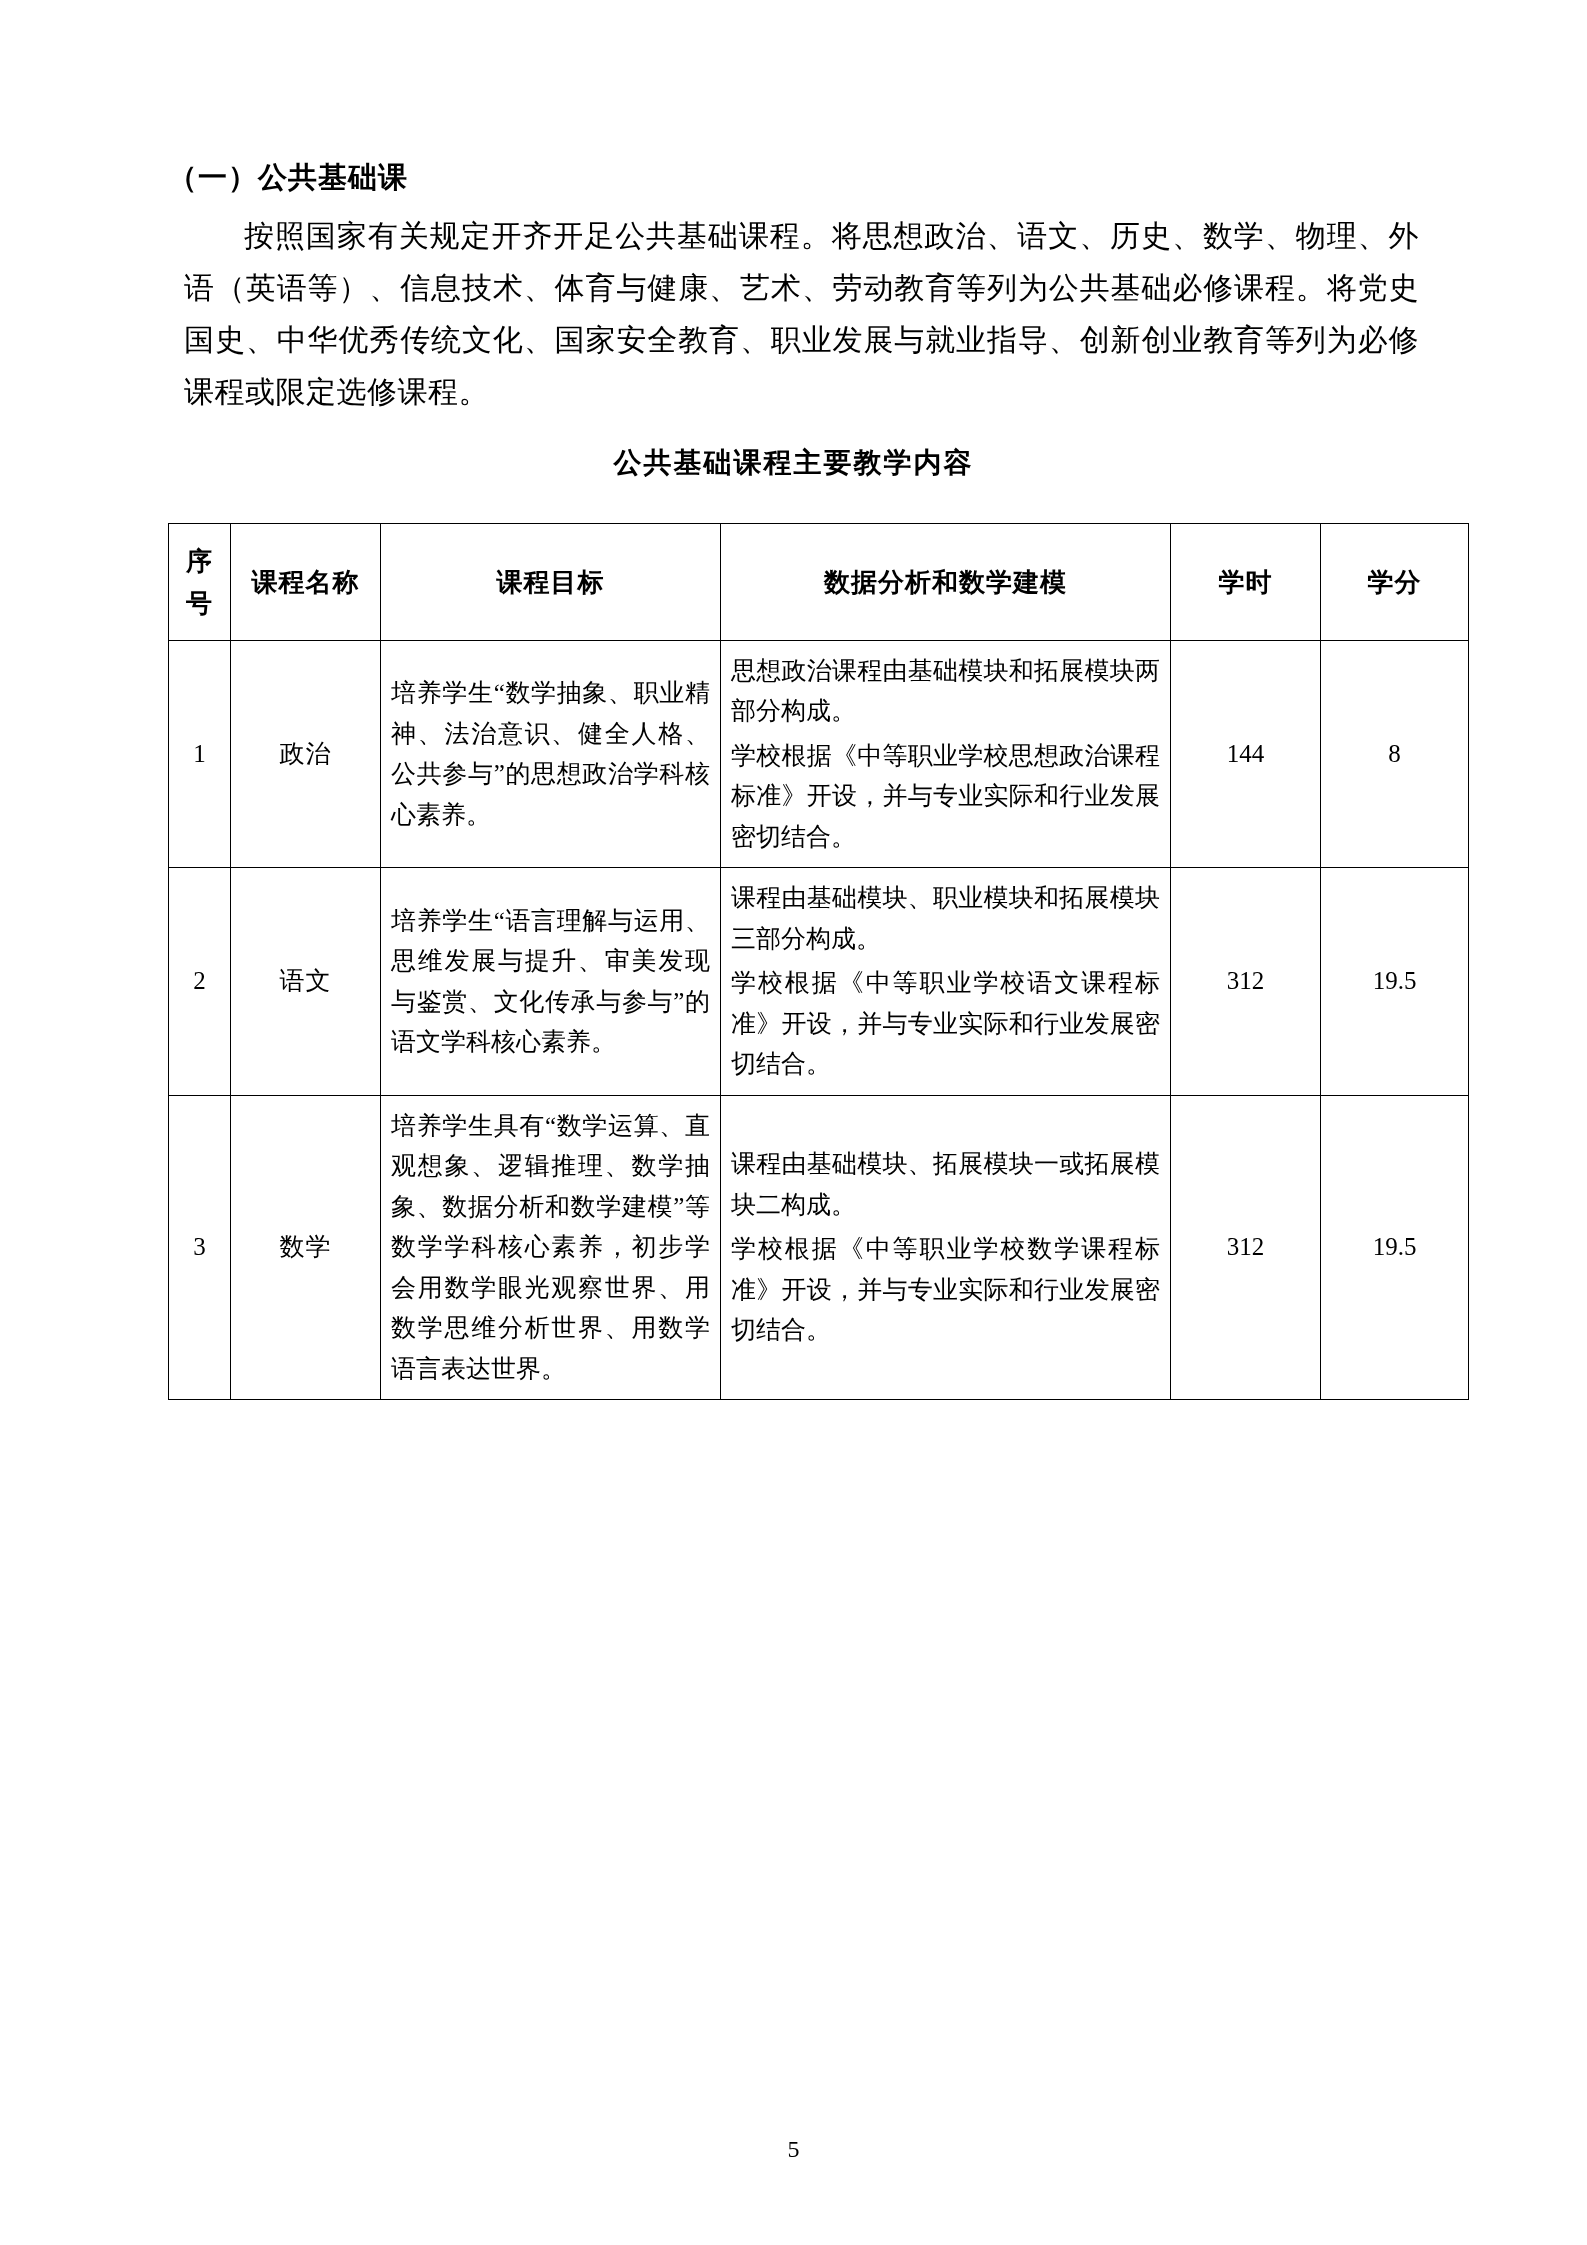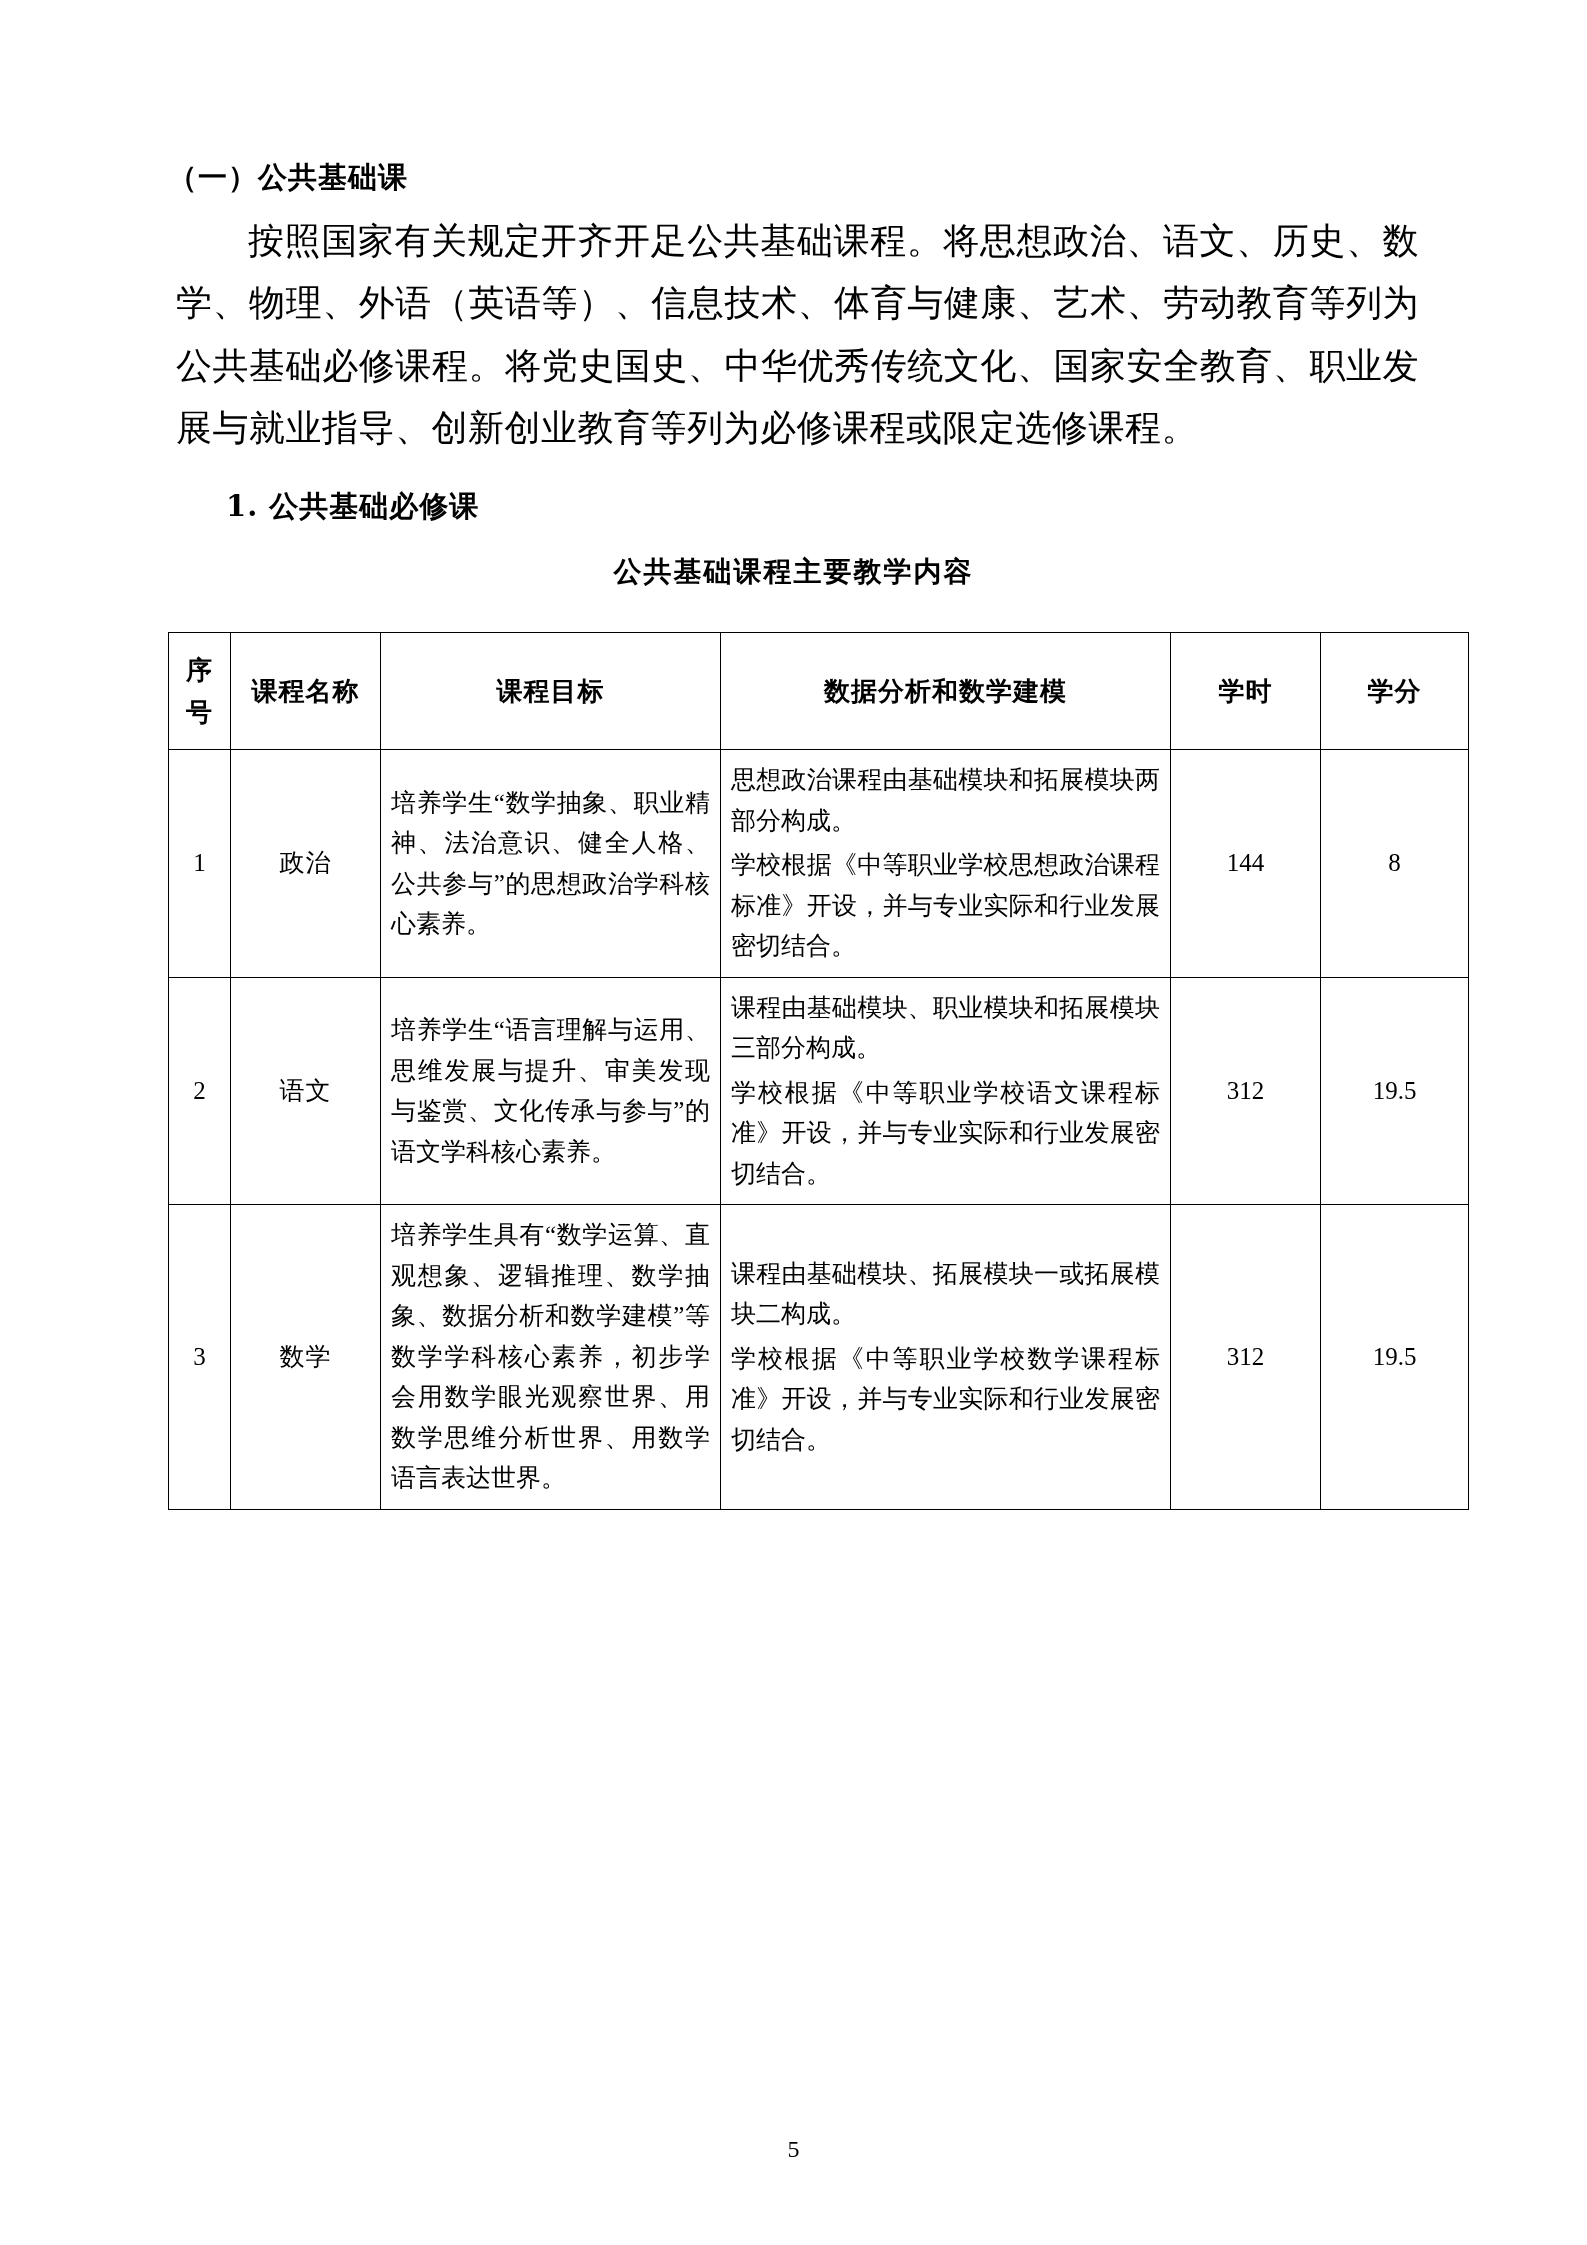--- a/index.html
+++ b/index.html
@@ -24,25 +24,25 @@
     padding: 150px 168px 60px 168px;
   }
   .section-heading {
     font-family: "DejaVu Serif", serif;
     font-weight: bold;
     font-size: 29px;
     letter-spacing: 1px;
     margin: 0 0 12px 0;
   }
   .body-para {
-    font-size: 36px;
+    font-size: 30px;
     line-height: 1.73;
     text-align: justify;
     text-justify: inter-ideograph;
-    margin: 0 0 10px 8px;
+    margin: 0 0 10px 16px;
     text-indent: 2em;
     letter-spacing: 0.5px;
   }
   .sub-heading {
     font-family: "DejaVu Serif", serif;
     font-weight: bold;
     font-size: 29px;
     margin: 28px 0 22px 0;
     text-indent: 2em;
     letter-spacing: 1px;
@@ -115,21 +115,20 @@
 </style>
 </head>
 <body>
 
 <div class="page">
 
   <h2 class="section-heading">（一）公共基础课</h2>
 
   <p class="body-para">按照国家有关规定开齐开足公共基础课程。将思想政治、语文、历史、数学、物理、外语（英语等）、信息技术、体育与健康、艺术、劳动教育等列为公共基础必修课程。将党史国史、中华优秀传统文化、国家安全教育、职业发展与就业指导、创新创业教育等列为必修课程或限定选修课程。</p>
 
-  <h3 class="sub-heading">1. 公共基础必修课</h3>
 
   <div class="table-title">公共基础课程主要教学内容</div>
 
   <table class="course-table">
     <colgroup>
       <col class="col-index">
       <col class="col-name">
       <col class="col-goal">
       <col class="col-content">
       <col class="col-hours">

